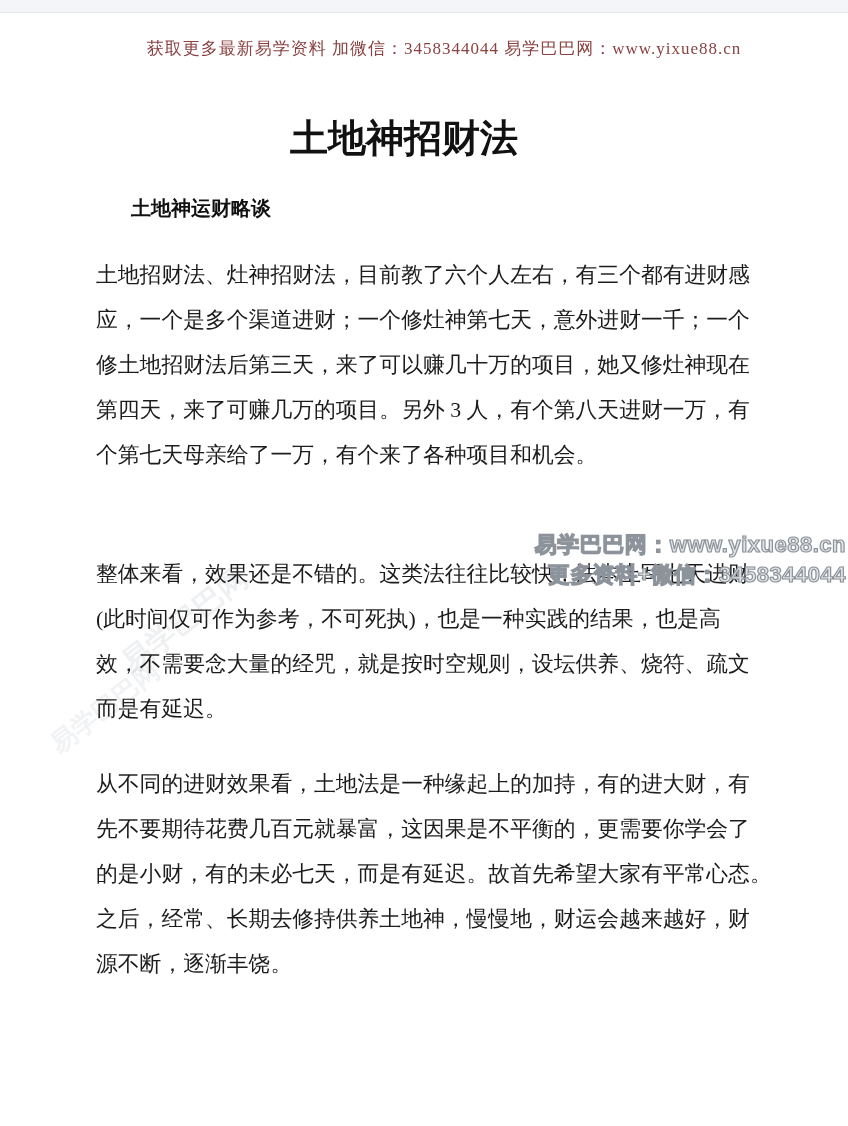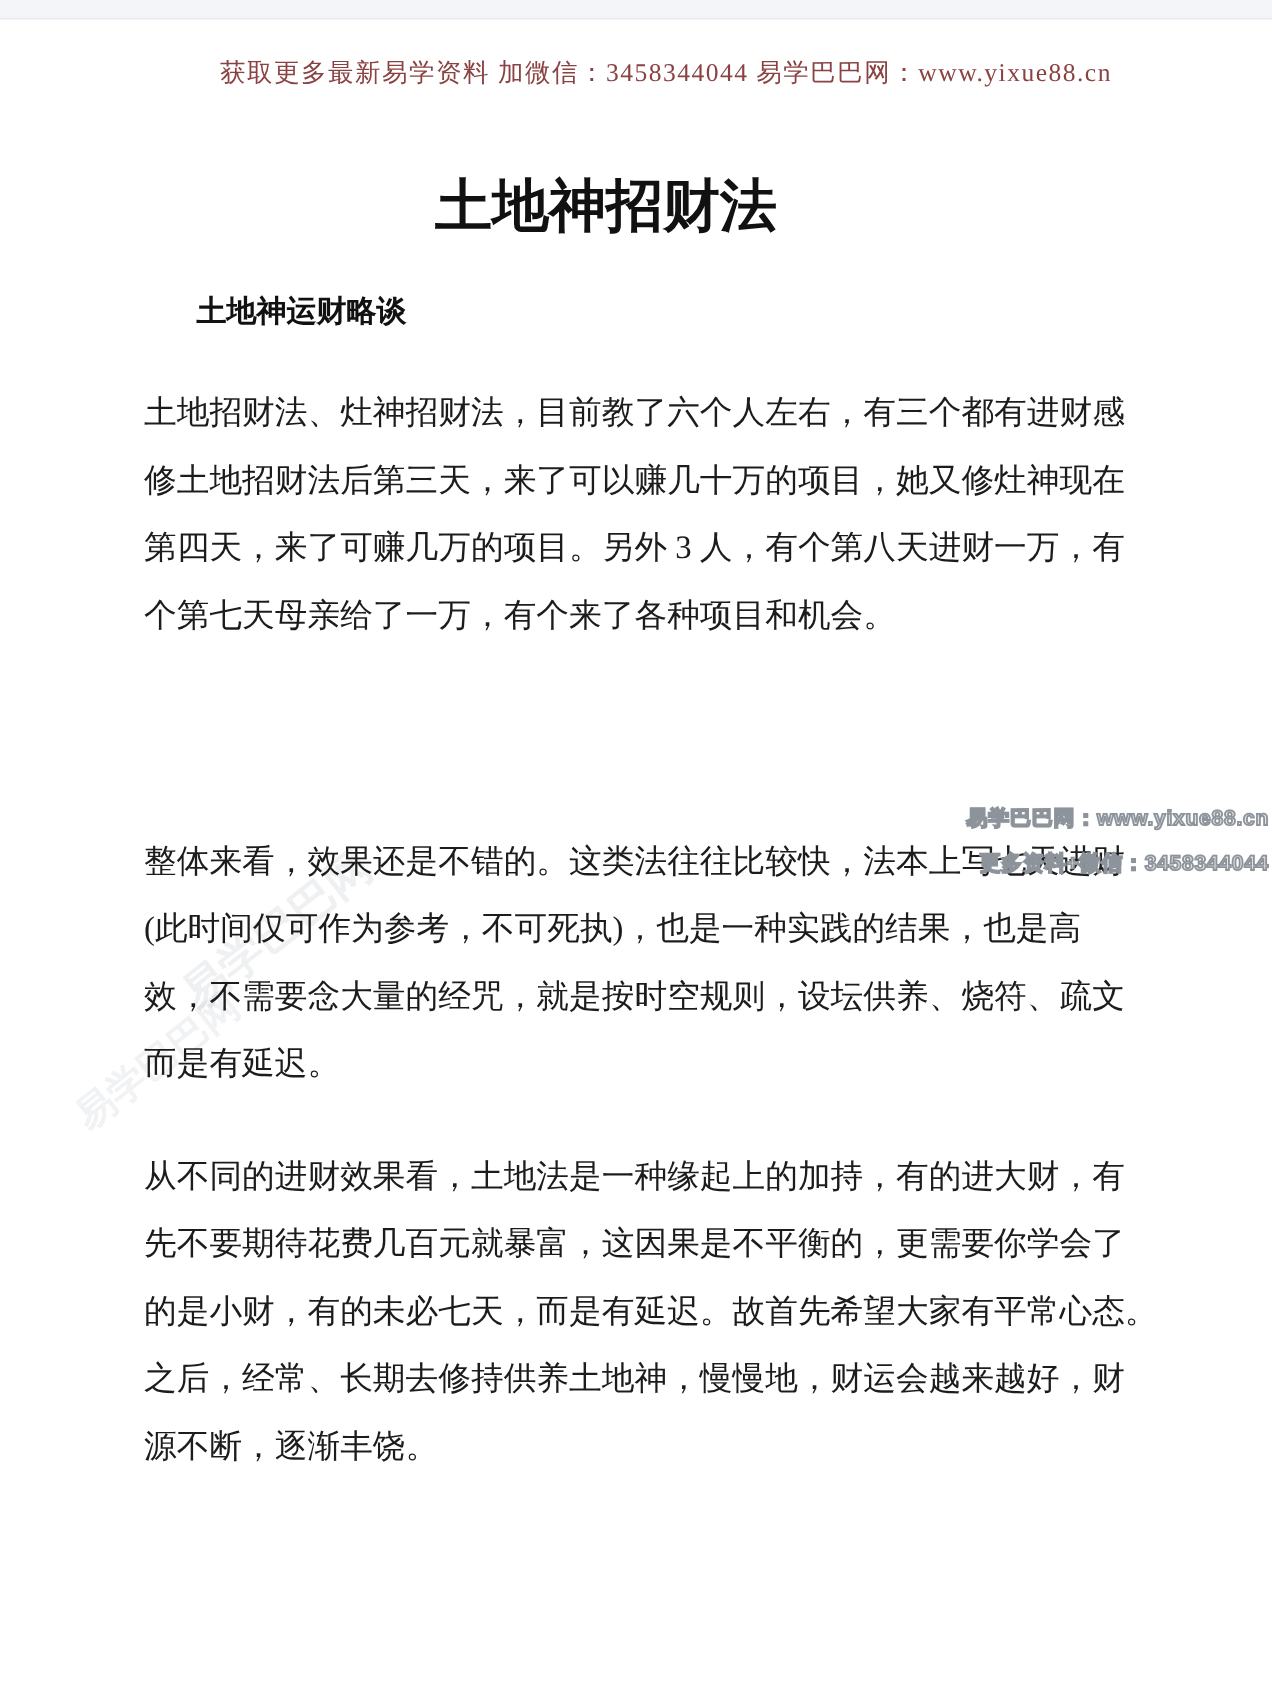--- a/index.html
+++ b/index.html
@@ -75,21 +75,21 @@
     color:var(--body-text);
     font-family:"Liberation Serif","DejaVu Serif",serif;
   }
   .stamp{
     position:absolute;
     right:2px;top:530px;
     z-index:3;
     text-align:right;
     font-family:"Liberation Sans","DejaVu Sans",sans-serif;
     font-weight:bold;
-    font-size:14px;
+    font-size:22px;
     line-height:30px;
     letter-spacing:0.5px;
     color:rgba(255,255,255,0.72);
     -webkit-text-stroke:1.2px var(--watermark-gray);
     text-shadow:0 0 1px rgba(130,136,146,0.8);
   }
   .diag-mark{
     position:absolute;
     z-index:0;
     font-family:"Liberation Sans","DejaVu Sans",sans-serif;
@@ -114,20 +114,21 @@
 
   <div class="doc-title">土地神招财法</div>
 
   <div class="section-heading">土地神运财略谈</div>
 
   <div class="diag-mark diag-1">易学巴巴网</div>
   <div class="diag-mark diag-2">易学巴巴网</div>
 
   <div class="para para-1">
       <div class="tline">土地招财法、灶神招财法，目前教了六个人左右，有三个都有进财感</div>
+      <div class="tline">应，一个是多个渠道进财；一个修灶神第七天，意外进财一千；一个</div>
       <div class="tline">修土地招财法后第三天，来了可以赚几十万的项目，她又修灶神现在</div>
       <div class="tline">第四天，来了可赚几万的项目。另外 3 人，有个第八天进财一万，有</div>
       <div class="tline">个第七天母亲给了一万，有个来了各种项目和机会。</div>
     </div>
 
   <div class="para para-2">
       <div class="tline">整体来看，效果还是不错的。这类法往往比较快，法本上写七天进财</div>
       <div class="tline">(此时间仅可作为参考，不可死执)，也是一种实践的结果，也是高</div>
       <div class="tline">效，不需要念大量的经咒，就是按时空规则，设坛供养、烧符、疏文</div>
       <div class="tline">而是有延迟。</div>

